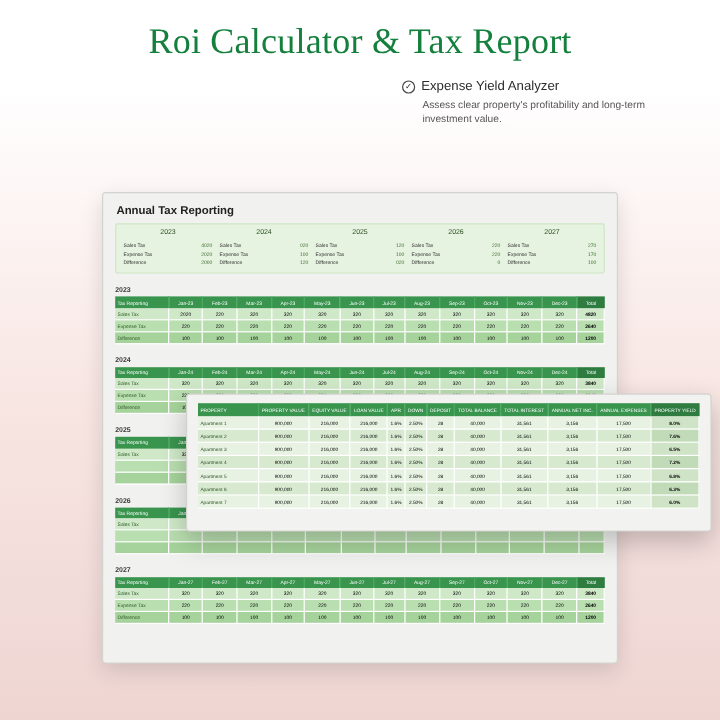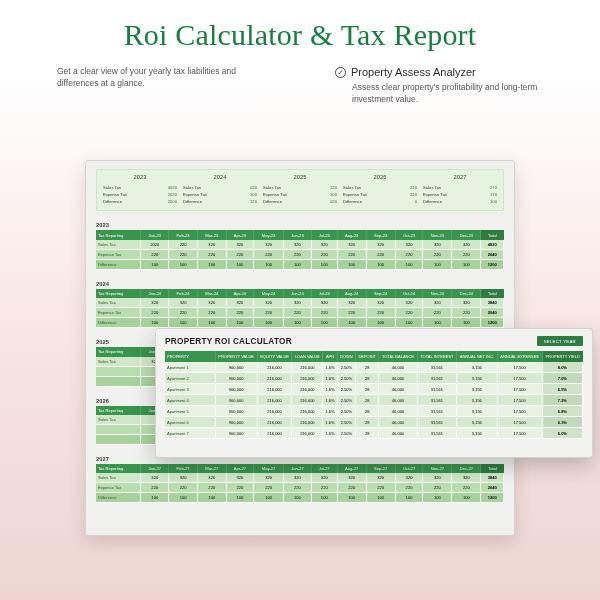--- a/index.html
+++ b/index.html
@@ -174,34 +174,34 @@
   .roi-table td:last-child { background: #cfe4c7; font-weight: 600; }
   .roi-table tbody tr:nth-child(even) td:last-child { background: #c1dbb8; }
 </style>
 </head>
 <body>
 
 <h1 class="title">Roi Calculator &amp; Tax Report</h1>
 
 <div class="features">
   <div class="feature">
-    <div class="feature-desc">Get a clear view of your yearly tax liabilities and differences at a glance.</div>
   </div>
   <div class="feature">
     <div class="feature-title">
       <span class="check">✓</span>
-      <span>Property Assess Analyzer</span>
+      <span>Expense Yield Analyzer</span>
     </div>
     <div class="feature-desc">Assess clear property's profitability and long-term investment value.</div>
   </div>
 </div>
 
 <div class="stage">
 
   <div class="sheet-back">
+    <div class="sheet-title">Annual Tax Reporting</div>
 
     <div class="ann-summary" id="ann-summary">
         <div class="ann-col">
           <div class="ann-year">2023</div>
           <div class="ann-row">
             <span>Sales Tax</span>
             <span class="v">4020</span>
           </div>
           <div class="ann-row">
             <span>Expense Tax</span>
@@ -637,24 +637,20 @@
                 <td>100</td>
                 <td>1200</td>
               </tr>
             </tbody>
           </table>
         </div>
       </div>
   </div>
 
   <div class="sheet-front">
-    <div class="roi-header">
-      <div class="roi-title">PROPERTY ROI CALCULATOR</div>
-      <div class="roi-btn">SELECT YEAR</div>
-    </div>
     <table class="roi-table">
       <thead>
           <tr id="roi-head">
             <th>PROPERTY</th>
             <th>PROPERTY VALUE</th>
             <th>EQUITY VALUE</th>
             <th>LOAN VALUE</th>
             <th>APR</th>
             <th>DOWN</th>
             <th>DEPOSIT</th>

